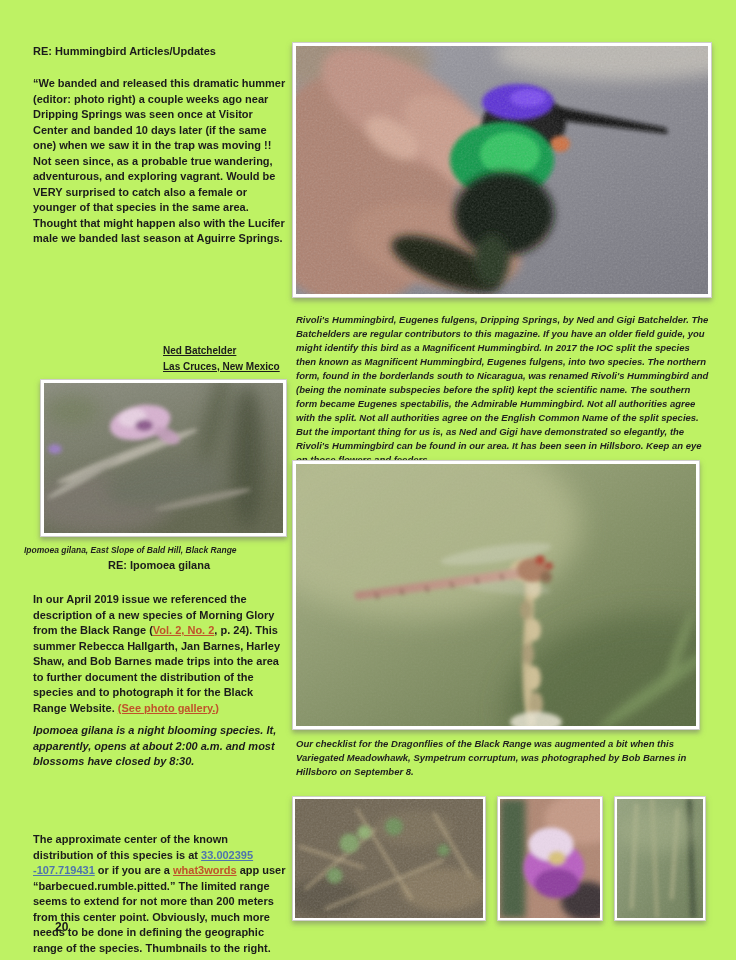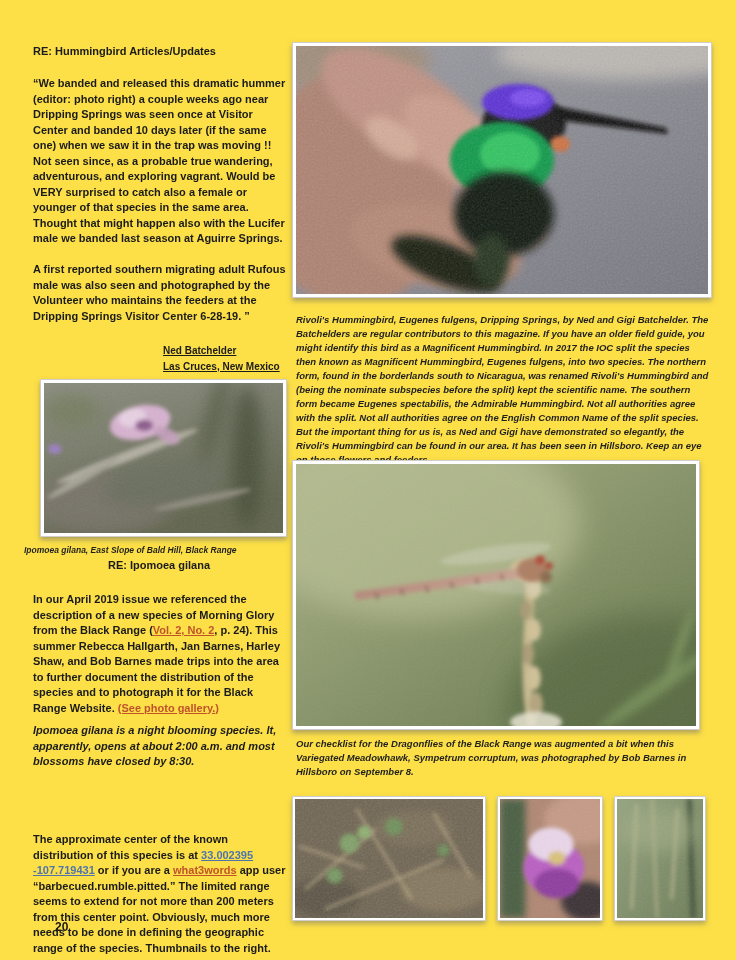--- a/index.html
+++ b/index.html
@@ -1,16 +1,16 @@
 <!DOCTYPE html>
 <html style="--link-red: #c0532b; --link-blue: #4f74ad;"><head>
 <meta charset="utf-8">
 <style>
   html,body{margin:0;padding:0;background:#e9e9e9;}
-  .page{position:relative;width:736px;height:960px;background:#fde047;
+  .page{position:relative;width:736px;height:960px;background:#bef264;
         font-family:"Liberation Sans",sans-serif;color:#1b1b1b;overflow:hidden;margin:0 auto;}
   .blk{position:absolute;}
   .body-txt{font-size:11px;font-weight:700;line-height:15.5px;}
   .heading{font-size:11px;font-weight:700;line-height:15px;}
   .cap{font-size:9.5px;font-weight:700;font-style:italic;line-height:14px;color:#1f1f1f;}
   .cap-sm{font-size:8.5px;font-weight:700;font-style:italic;line-height:11px;color:#1f1f1f;}
   .sig{font-size:10px;font-weight:700;line-height:16px;text-decoration:underline;}
   .pagenum{font-size:12px;font-weight:700;}
   a.lnk{cursor:pointer;text-decoration:underline;text-align:center;}
   a.red{color:var(--link-red,#c0532b);}
@@ -46,21 +46,20 @@
         <feTurbulence type="fractalNoise" baseFrequency="0.55" numOctaves="2"></feTurbulence>
         <feColorMatrix type="saturate" values="0"></feColorMatrix>
       </filter>
     </defs>
   </svg>
 
   <div class="blk heading" style="left:33px;top:44px;width:252px;">RE: Hummingbird Articles/Updates</div>
 
   <div class="blk body-txt" style="left:33px;top:76px;width:253px;">“We banded and released this dramatic hummer (editor: photo right) a couple weeks ago near Dripping Springs was seen once at Visitor Center and banded 10 days later (if the same one) when we saw it in the trap was moving !! Not seen since, as a probable true wandering, adventurous, and exploring vagrant. Would be VERY surprised to catch also a female or younger of that species in the same area. Thought that might happen also with the Lucifer male we banded last season at Aguirre Springs.</div>
 
-  <div class="blk body-txt" style="left:33px;top:262px;width:253px;">A first reported southern migrating adult Rufous male was also seen and photographed by the Volunteer who maintains the feeders at the Dripping Springs Visitor Center 6-28-19. ”</div>
 
   <div class="blk sig" style="left:163px;top:343px;">
     <div>Ned Batchelder</div>
     <div>Las Cruces, New Mexico</div>
   </div>
 
   <figure class="photo" style="left:40px;top:379px;width:247px;height:158px;margin:0;">
     <svg viewBox="0 0 241 152" preserveAspectRatio="none">
       <defs>
         <linearGradient id="mgbg" x1="0" y1="0" x2="0.4" y2="1">

